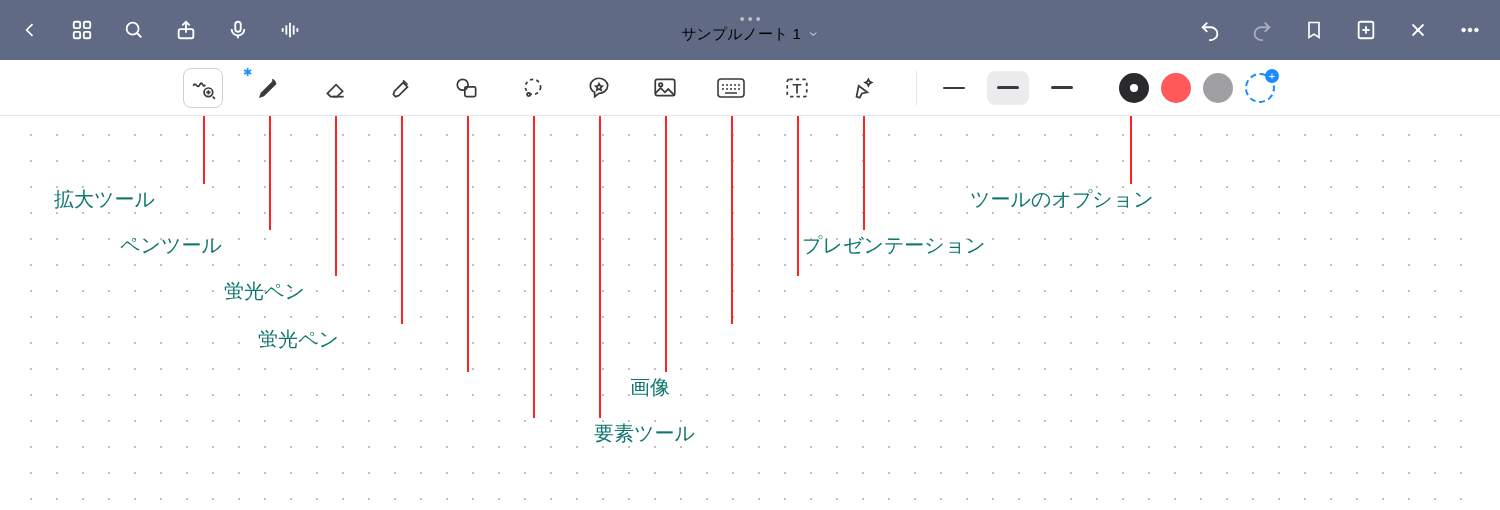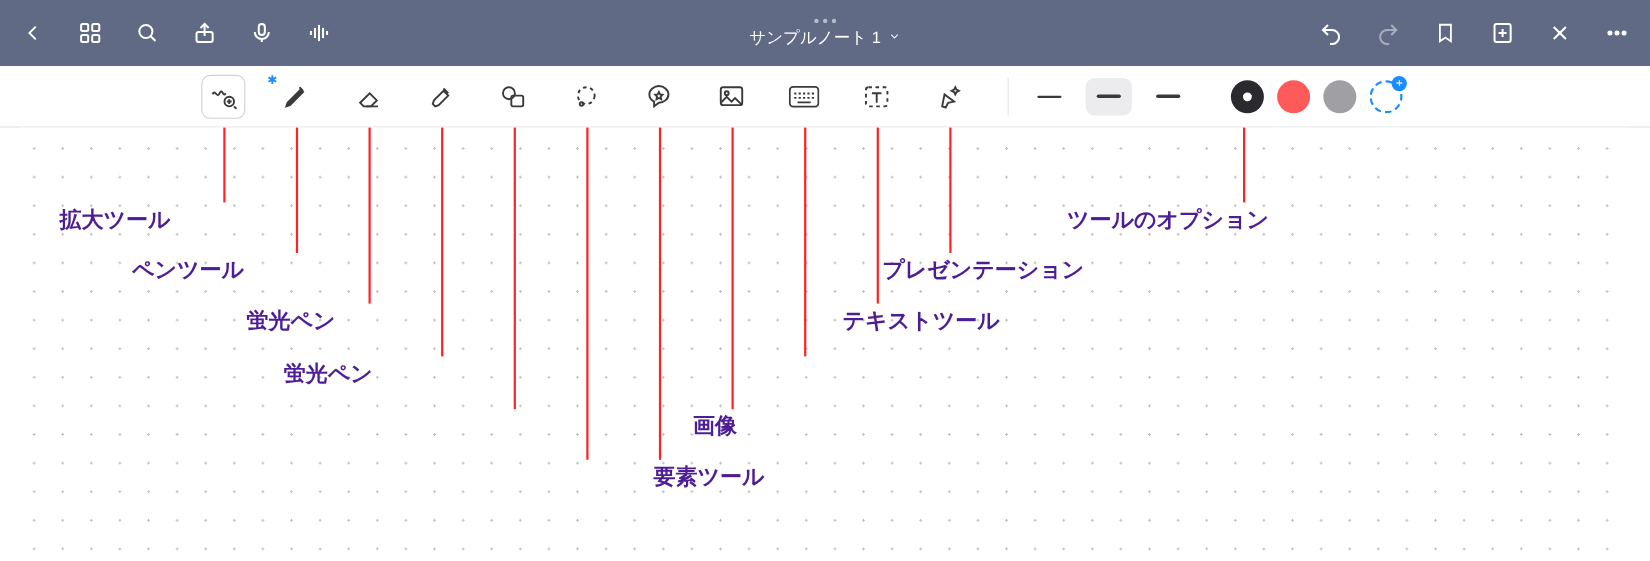--- a/index.html
+++ b/index.html
@@ -50,21 +50,21 @@
     display: flex;
     gap: 4px;
   }
   .dots-handle span {
     width: 4px; height: 4px; border-radius: 50%;
     background: rgba(255,255,255,.55);
   }
   .title-row {
     display: flex; align-items: center; gap: 6px;
     font-size: 15px;
-    color: #ffffff;
+    color: #000000;
   }
   .title-chevron svg { stroke: #f2f3f6; }
 
   
   .toolbar-wrap {
     height: 56px;
     background: #fff;
     border-bottom: 1px solid #e3e3e6;
     display: flex;
     align-items: center;
@@ -167,23 +167,23 @@
   .anno {
     position: absolute;
     top: 116px;  
     left: 0;
     width: 1500px;
     height: 394px;
     pointer-events: none;
   }
   .callout-label {
     position: absolute;
-    color: #4c1d95;
+    color: #0f766e;
     font-size: 20px;
-    font-weight: 700;
+    font-weight: 400;
     white-space: nowrap;
   }
   .callout-line {
     position: absolute;
     width: 1.6px;
     background: #ff2222;
   }
 </style>
 </head>
 <body>
@@ -437,18 +437,17 @@
     <div class="callout-line" style="left: 401px; top: 0px; height: 208px;"></div>
     <div class="callout-label" style="left: 258px; top: 210px;">蛍光ペン</div>
     <div class="callout-line" style="left: 467px; top: 0px; height: 256px;"></div>
     <div class="callout-line" style="left: 533px; top: 0px; height: 302px;"></div>
     <div class="callout-line" style="left: 599px; top: 0px; height: 302px;"></div>
     <div class="callout-label" style="left: 594px; top: 304px;">要素ツール</div>
     <div class="callout-line" style="left: 665px; top: 0px; height: 256px;"></div>
     <div class="callout-label" style="left: 630px; top: 258px;">画像</div>
     <div class="callout-line" style="left: 731px; top: 0px; height: 208px;"></div>
     <div class="callout-line" style="left: 797px; top: 0px; height: 160px;"></div>
-    <div class="callout-label" style="left: 766px; top: 162px;">テキストツール</div>
     <div class="callout-line" style="left: 863px; top: 0px; height: 114px;"></div>
     <div class="callout-label" style="left: 802px; top: 116px;">プレゼンテーション</div>
     <div class="callout-line" style="left: 1130px; top: 0px; height: 68px;"></div>
     <div class="callout-label" style="left: 970px; top: 70px;">ツールのオプション</div>
   </div>
 
 </body></html>

